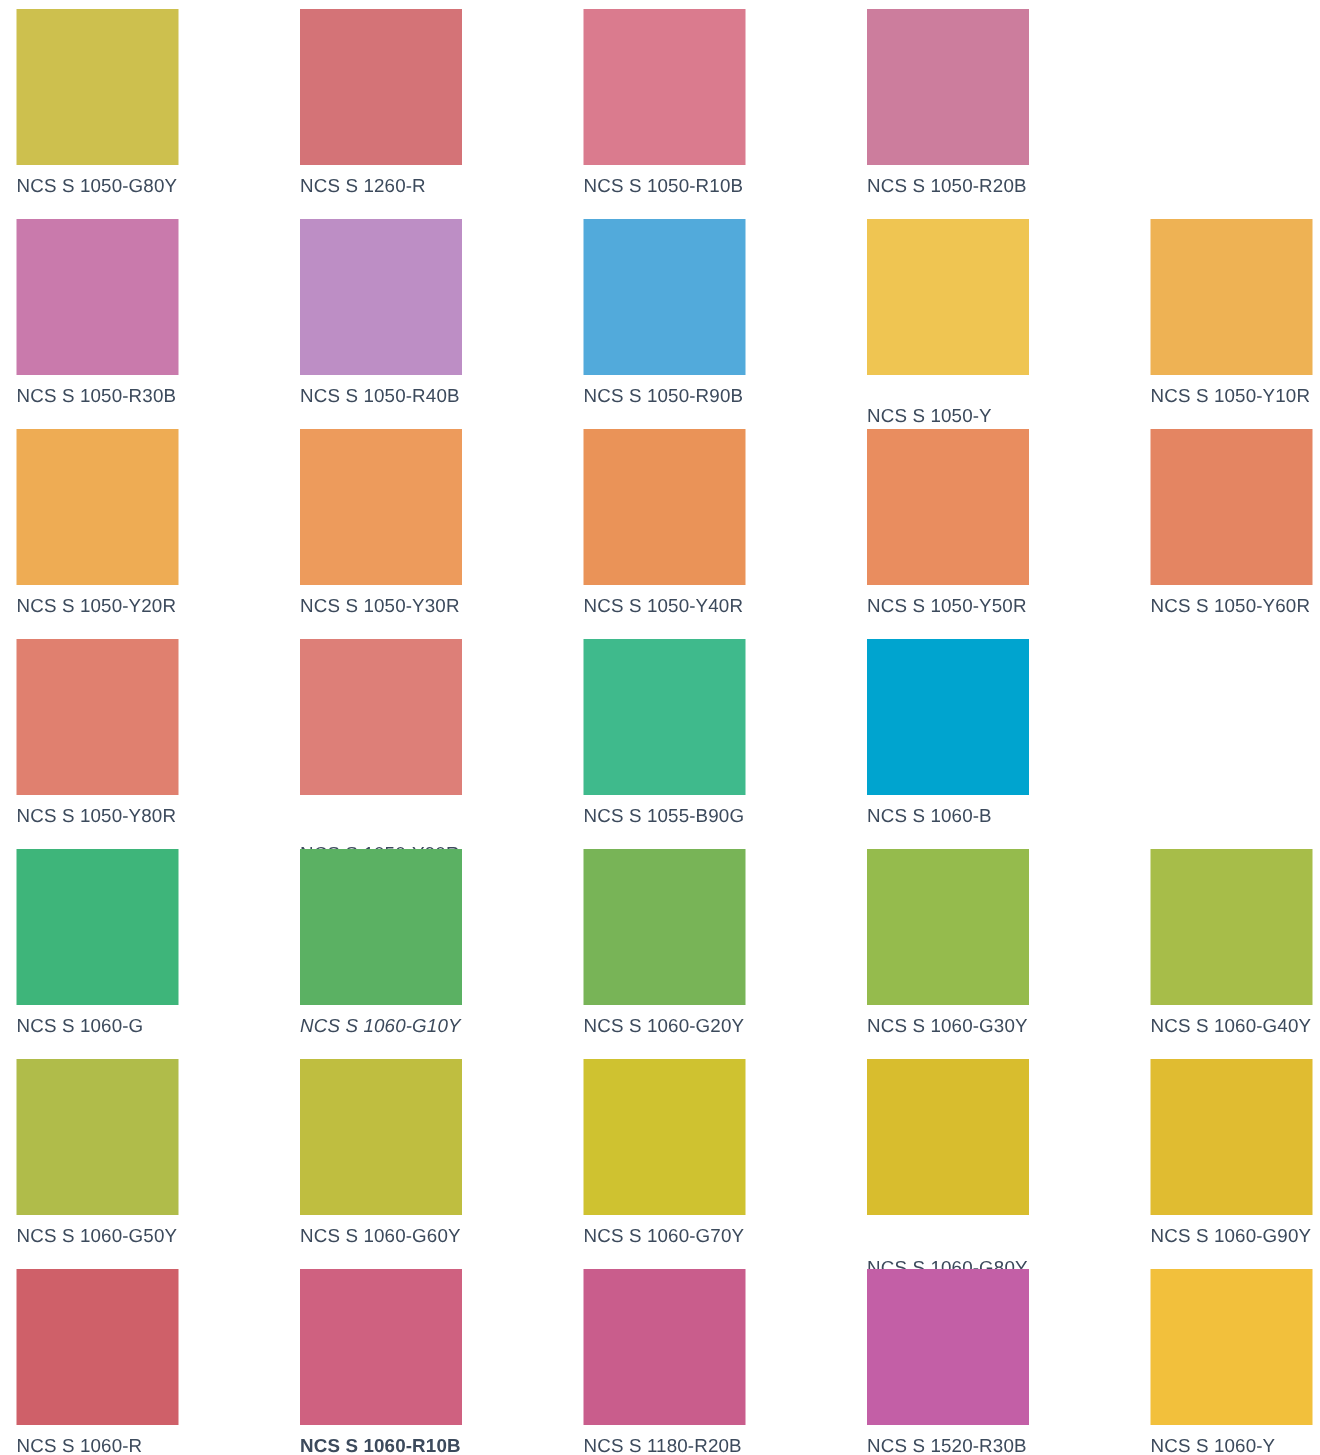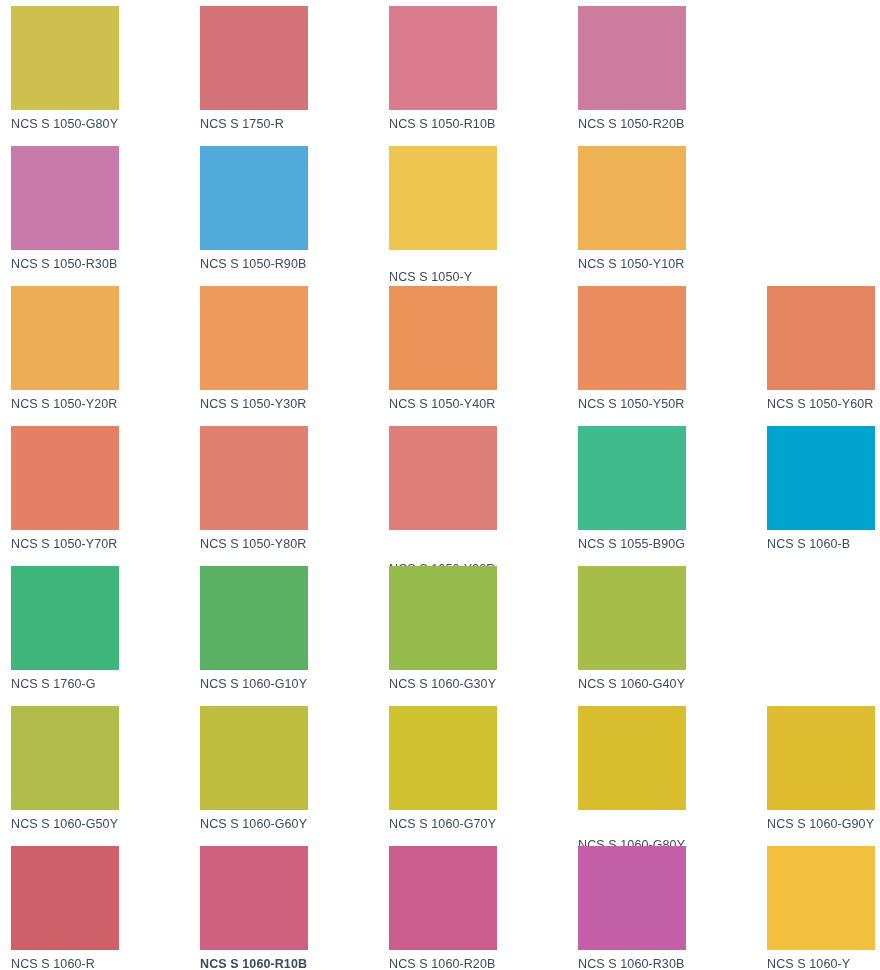--- a/index.html
+++ b/index.html
@@ -51,37 +51,41 @@
 <body style="background: rgb(255, 255, 255);">
 
 <div id="swatch-grid">
     <div class="swatch-row">
       <div class="swatch-cell">
         <div class="swatch-chip" style="background-color: rgb(205, 192, 78);"></div>
         <span class="swatch-label" style="color: rgb(60, 74, 92);">NCS S 1050-G80Y</span>
       </div>
       <div class="swatch-cell">
         <div class="swatch-chip" style="background-color: rgb(212, 115, 119);"></div>
-        <span class="swatch-label" style="color: rgb(60, 74, 92);">NCS S 1750-R</span>
+        <span class="swatch-label" style="color: rgb(60, 74, 92);">NCS S 1260-R</span>
       </div>
       <div class="swatch-cell">
         <div class="swatch-chip" style="background-color: rgb(218, 123, 142);"></div>
         <span class="swatch-label" style="color: rgb(60, 74, 92);">NCS S 1050-R10B</span>
       </div>
       <div class="swatch-cell">
         <div class="swatch-chip" style="background-color: rgb(204, 125, 157);"></div>
         <span class="swatch-label" style="color: rgb(60, 74, 92);">NCS S 1050-R20B</span>
       </div>
     </div>
     <div class="swatch-row">
       <div class="swatch-cell">
         <div class="swatch-chip" style="background-color: rgb(201, 122, 172);"></div>
         <span class="swatch-label" style="color: rgb(60, 74, 92);">NCS S 1050-R30B</span>
       </div>
       <div class="swatch-cell">
+        <div class="swatch-chip" style="background-color: rgb(189, 142, 197);"></div>
+        <span class="swatch-label" style="color: rgb(60, 74, 92);">NCS S 1050-R40B</span>
+      </div>
+      <div class="swatch-cell">
         <div class="swatch-chip" style="background-color: rgb(82, 170, 219);"></div>
         <span class="swatch-label" style="color: rgb(60, 74, 92);">NCS S 1050-R90B</span>
       </div>
       <div class="swatch-cell">
         <div class="swatch-chip" style="background-color: rgb(239, 197, 82);"></div>
         <span class="swatch-label" style="color: rgb(60, 74, 92); margin-top: 20px;">NCS S 1050-Y</span>
       </div>
       <div class="swatch-cell">
         <div class="swatch-chip" style="background-color: rgb(238, 178, 84);"></div>
         <span class="swatch-label" style="color: rgb(60, 74, 92);">NCS S 1050-Y10R</span>
@@ -104,48 +108,48 @@
         <div class="swatch-chip" style="background-color: rgb(233, 141, 95);"></div>
         <span class="swatch-label" style="color: rgb(60, 74, 92);">NCS S 1050-Y50R</span>
       </div>
       <div class="swatch-cell">
         <div class="swatch-chip" style="background-color: rgb(228, 133, 98);"></div>
         <span class="swatch-label" style="color: rgb(60, 74, 92);">NCS S 1050-Y60R</span>
       </div>
     </div>
     <div class="swatch-row">
       <div class="swatch-cell">
-        <div class="swatch-chip" style="background-color: rgb(228, 128, 101);"></div>
-        <span class="swatch-label" style="color: rgb(60, 74, 92);">NCS S 1050-Y70R</span>
-      </div>
-      <div class="swatch-cell">
         <div class="swatch-chip" style="background-color: rgb(224, 128, 111);"></div>
         <span class="swatch-label" style="color: rgb(60, 74, 92);">NCS S 1050-Y80R</span>
       </div>
       <div class="swatch-cell">
         <div class="swatch-chip" style="background-color: rgb(221, 127, 120);"></div>
         <span class="swatch-label" style="color: rgb(60, 74, 92); margin-top: 32px;">NCS S 1050-Y90R</span>
       </div>
       <div class="swatch-cell">
         <div class="swatch-chip" style="background-color: rgb(63, 186, 140);"></div>
         <span class="swatch-label" style="color: rgb(60, 74, 92);">NCS S 1055-B90G</span>
       </div>
       <div class="swatch-cell">
         <div class="swatch-chip" style="background-color: rgb(0, 164, 207);"></div>
         <span class="swatch-label" style="color: rgb(60, 74, 92);">NCS S 1060-B</span>
       </div>
     </div>
     <div class="swatch-row">
       <div class="swatch-cell">
         <div class="swatch-chip" style="background-color: rgb(62, 181, 122);"></div>
-        <span class="swatch-label" style="color: rgb(60, 74, 92);">NCS S 1760-G</span>
+        <span class="swatch-label" style="color: rgb(60, 74, 92);">NCS S 1060-G</span>
       </div>
       <div class="swatch-cell">
         <div class="swatch-chip" style="background-color: rgb(91, 177, 99);"></div>
-        <span class="swatch-label" style="color: rgb(60, 74, 92);">NCS S 1060-G10Y</span>
+        <span class="swatch-label" style="color: rgb(60, 74, 92); font-style: italic;">NCS S 1060-G10Y</span>
+      </div>
+      <div class="swatch-cell">
+        <div class="swatch-chip" style="background-color: rgb(120, 180, 87);"></div>
+        <span class="swatch-label" style="color: rgb(60, 74, 92);">NCS S 1060-G20Y</span>
       </div>
       <div class="swatch-cell">
         <div class="swatch-chip" style="background-color: rgb(149, 187, 77);"></div>
         <span class="swatch-label" style="color: rgb(60, 74, 92);">NCS S 1060-G30Y</span>
       </div>
       <div class="swatch-cell">
         <div class="swatch-chip" style="background-color: rgb(167, 189, 73);"></div>
         <span class="swatch-label" style="color: rgb(60, 74, 92);">NCS S 1060-G40Y</span>
       </div>
     </div>
@@ -175,24 +179,24 @@
       <div class="swatch-cell">
         <div class="swatch-chip" style="background-color: rgb(207, 96, 105);"></div>
         <span class="swatch-label" style="color: rgb(60, 74, 92);">NCS S 1060-R</span>
       </div>
       <div class="swatch-cell">
         <div class="swatch-chip" style="background-color: rgb(207, 97, 128);"></div>
         <span class="swatch-label" style="color: rgb(60, 74, 92); font-weight: bold;">NCS S 1060-R10B</span>
       </div>
       <div class="swatch-cell">
         <div class="swatch-chip" style="background-color: rgb(201, 93, 140);"></div>
-        <span class="swatch-label" style="color: rgb(60, 74, 92);">NCS S 1060-R20B</span>
+        <span class="swatch-label" style="color: rgb(60, 74, 92);">NCS S 1180-R20B</span>
       </div>
       <div class="swatch-cell">
         <div class="swatch-chip" style="background-color: rgb(195, 95, 166);"></div>
-        <span class="swatch-label" style="color: rgb(60, 74, 92);">NCS S 1060-R30B</span>
+        <span class="swatch-label" style="color: rgb(60, 74, 92);">NCS S 1520-R30B</span>
       </div>
       <div class="swatch-cell">
         <div class="swatch-chip" style="background-color: rgb(242, 192, 60);"></div>
         <span class="swatch-label" style="color: rgb(60, 74, 92);">NCS S 1060-Y</span>
       </div>
     </div>
   </div>
 
 </body></html>

